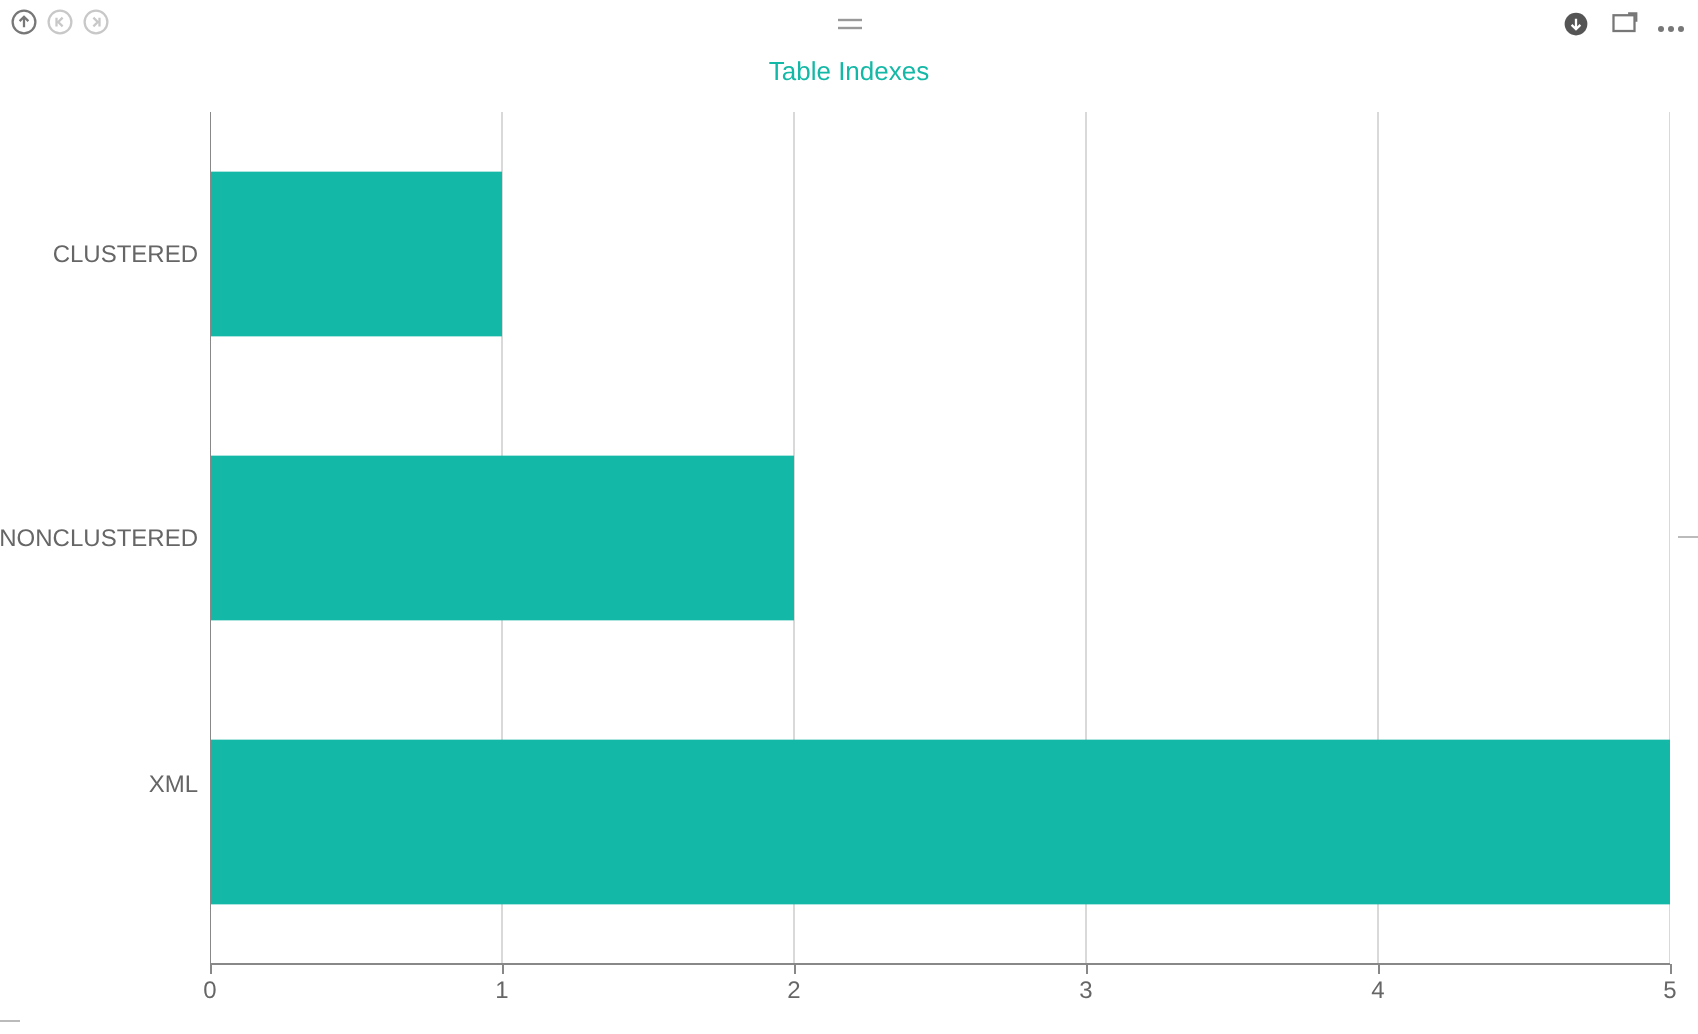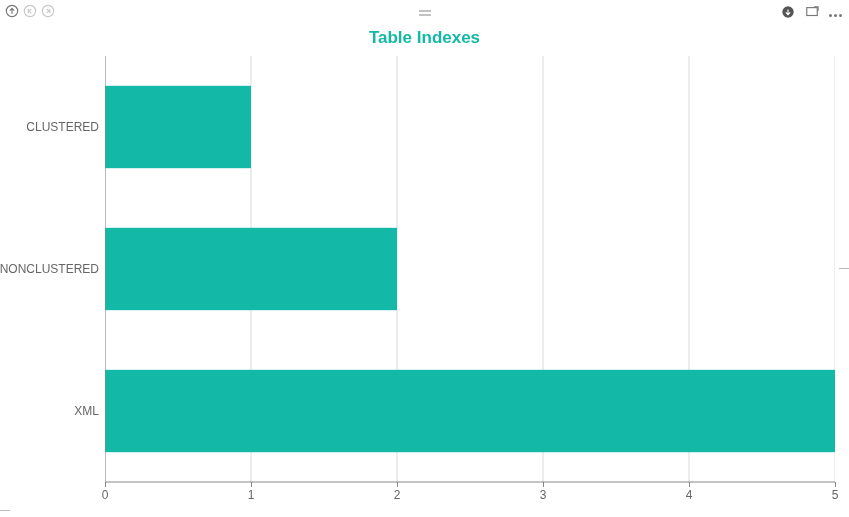--- a/index.html
+++ b/index.html
@@ -4,21 +4,21 @@
 <style>
   html,body{margin:0;padding:0;width:849px;height:517px;font-family:"Segoe UI",Arial,sans-serif;background:#fff;color:#666;overflow:hidden}
   .toolbar{position:relative;width:100%;height:22px}
   .tb-left{position:absolute;left:4px;top:3px;display:flex;gap:2px}
   .tb-right{position:absolute;right:6px;top:3px;display:flex;gap:8px;align-items:center}
   .tb-center{position:absolute;left:50%;top:4px;transform:translateX(-50%)}
   .icn{width:16px;height:16px;display:flex;align-items:center;justify-content:center;color:#777}
   .icn.dis{color:#c8c8c8}
   .icn svg{width:14px;height:14px;stroke:currentColor;fill:none;stroke-width:1.3}
   .more span{display:inline-block;width:3px;height:3px;border-radius:50%;background:#777;margin:0 1px}
-  .title{text-align:center;font-size:17px;margin-top:6px;font-weight:700}
+  .title{text-align:center;font-size:13px;margin-top:6px;font-weight:400}
   .chart-wrap{position:absolute;left:0;top:52px;width:849px;height:448px}
   .ylabels{position:absolute;left:0;top:0;width:105px;height:100%}
   .ylab{position:absolute;right:6px;font-size:12px;color:#666;transform:translateY(-50%);white-space:nowrap}
   .plot{position:absolute;left:105px;top:0;width:730px;height:448px}
   .grid line{stroke:#d9d9d9;stroke-width:1}
   .axis line{stroke:#888;stroke-width:1}
   .bar{fill:#14b8a6}
   .xlabels{position:absolute;left:105px;top:454px;width:730px;height:20px}
   .xlab{position:absolute;font-size:12px;color:#666;transform:translateX(-50%)}
   .tick{position:absolute;width:1px;height:5px;background:#888;top:448px}
@@ -70,21 +70,21 @@
     <span class="more"><span></span><span></span><span></span></span>
   </div>
 </div>
 
 <div class="title" style="color:#14b8a6">Table Indexes</div>
 
 <div class="chart-wrap">
   <div class="ylabels" id="ylabels">
       <div class="ylab" style="top: 75px; margin-left: 18px;">CLUSTERED</div>
       <div class="ylab" style="top: 217px;">NONCLUSTERED</div>
-      <div class="ylab" style="top: 359px;">XML</div>
+      <div class="ylab" style="top: 340px;">XML</div>
     </div>
   <svg class="plot" id="plot" width="730" height="448">
     <g class="grid" id="grid">
         <line x1="0" x2="0" y1="4" y2="430"></line>
         <line x1="146" x2="146" y1="4" y2="430"></line>
         <line x1="292" x2="292" y1="4" y2="430"></line>
         <line x1="438" x2="438" y1="4" y2="430"></line>
         <line x1="584" x2="584" y1="4" y2="430"></line>
         <line x1="730" x2="730" y1="4" y2="430"></line>
       </g>

